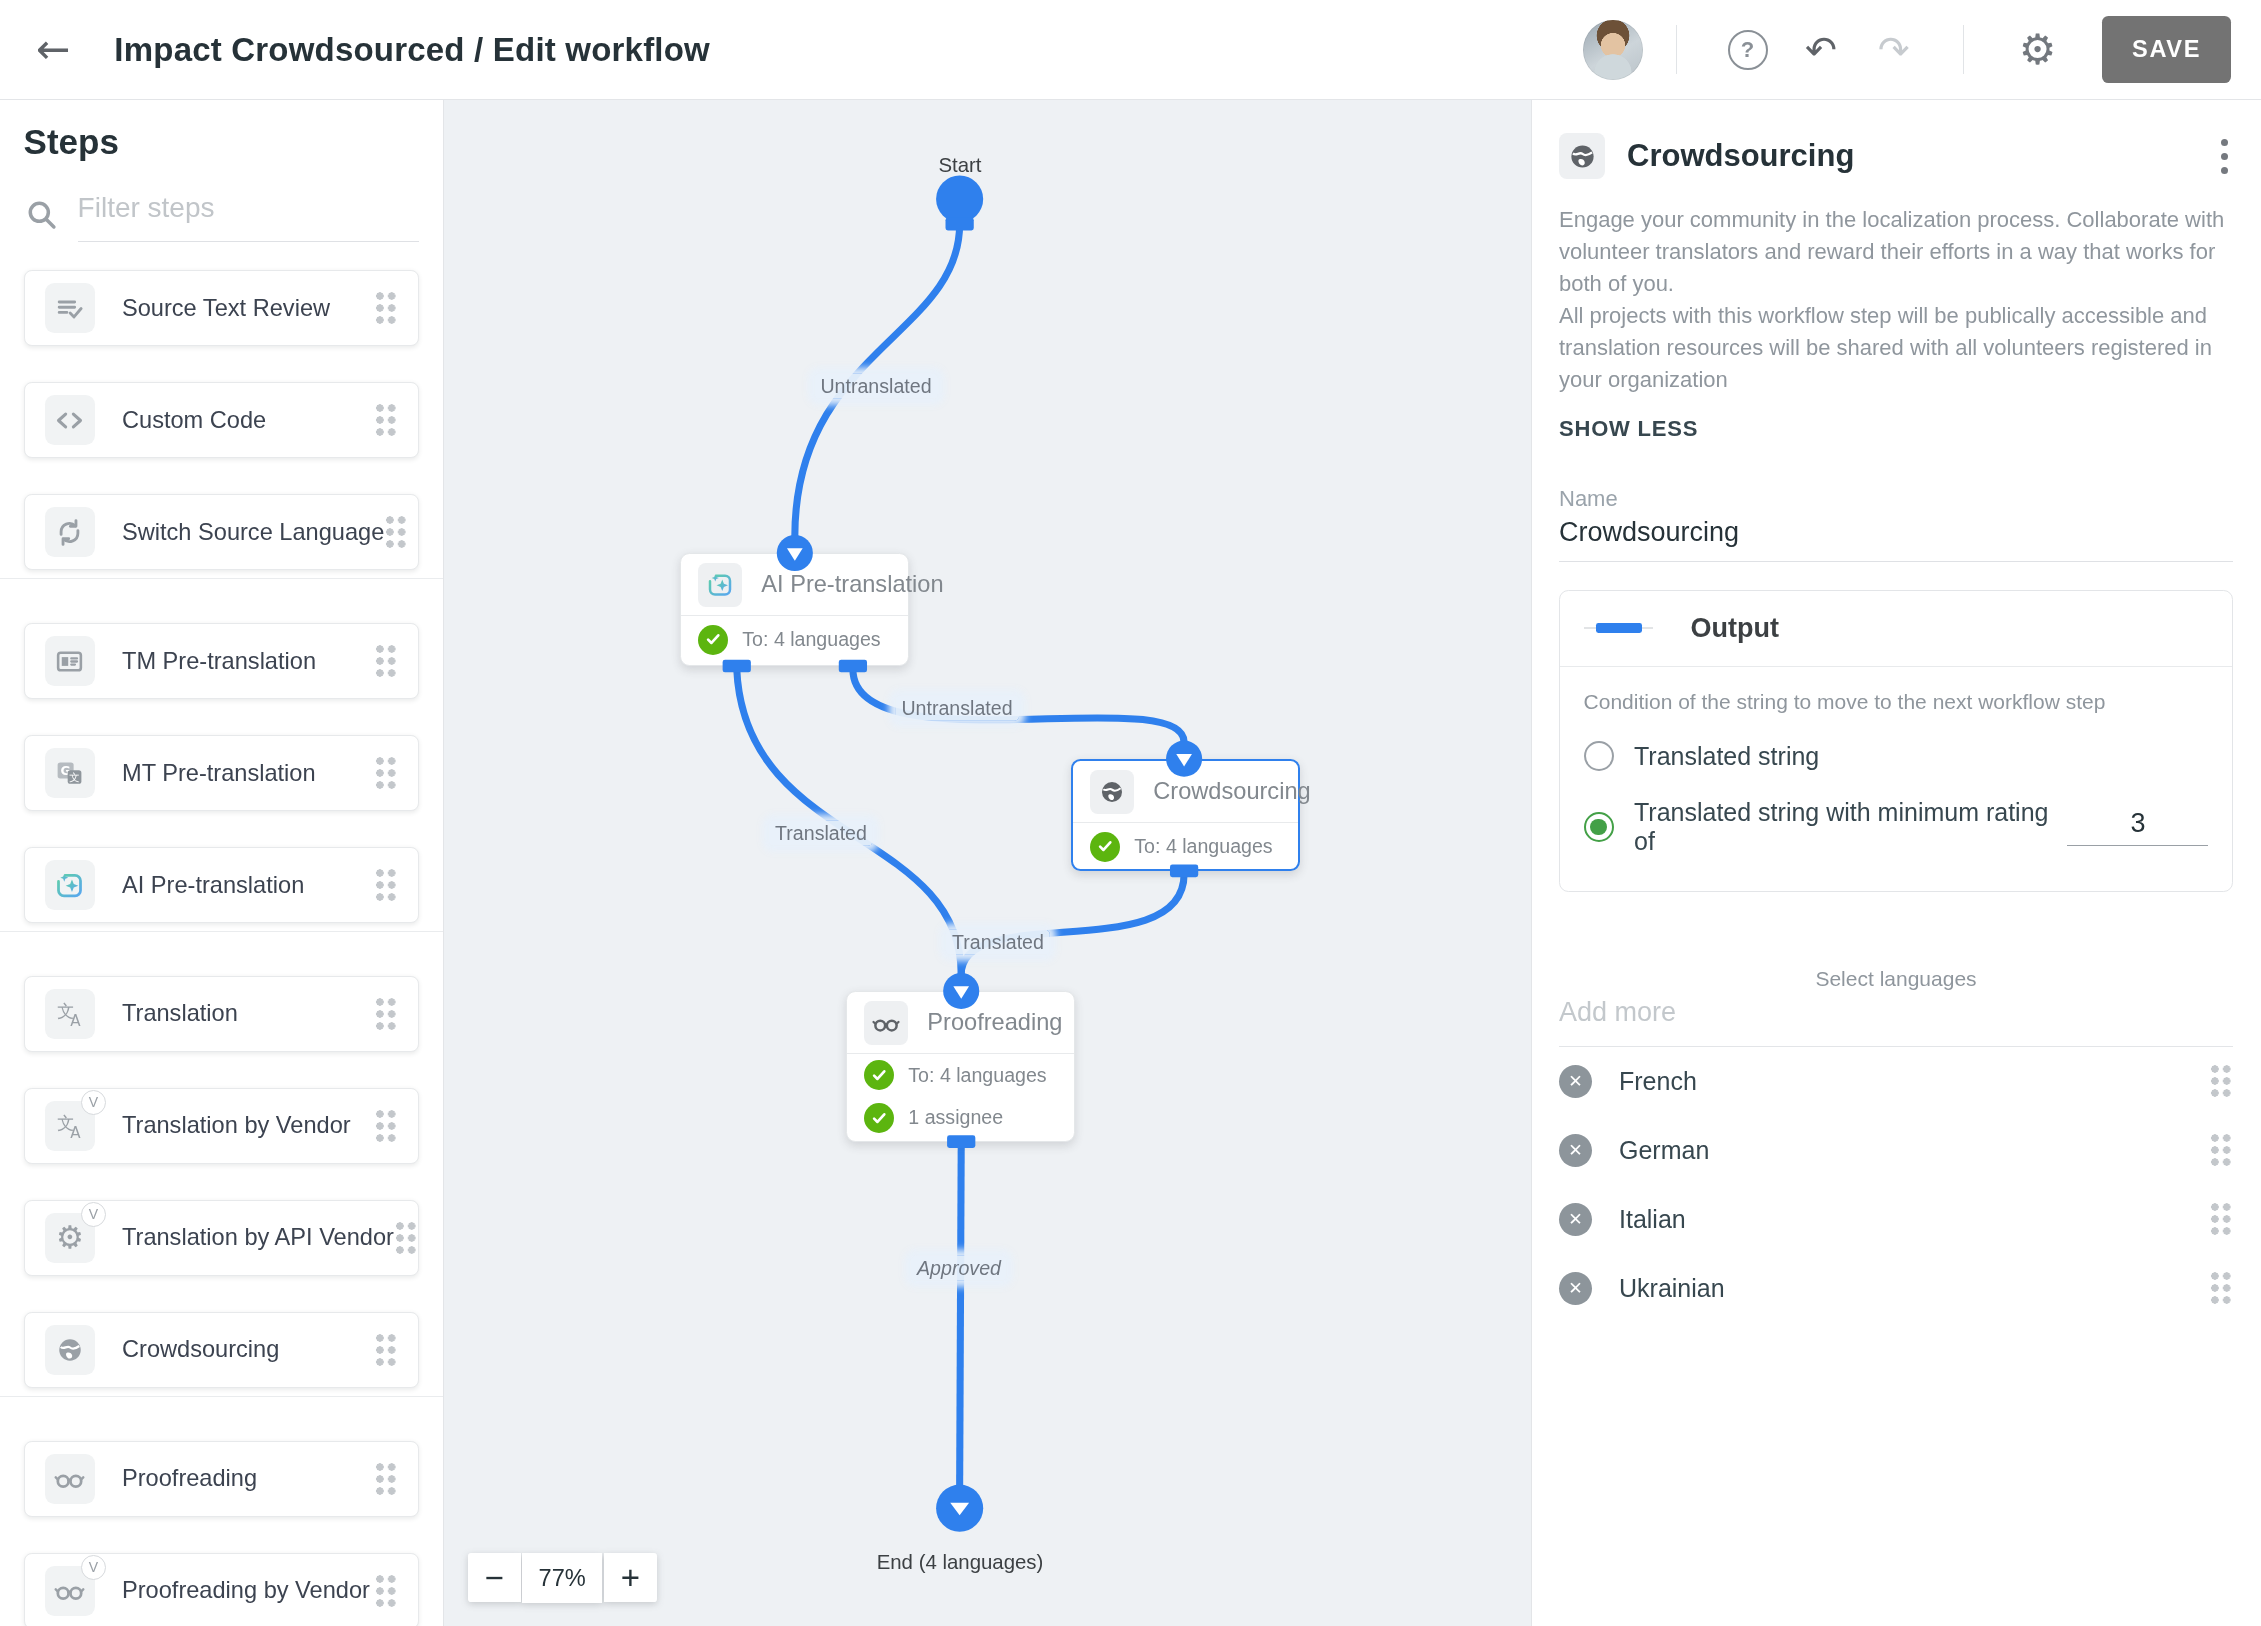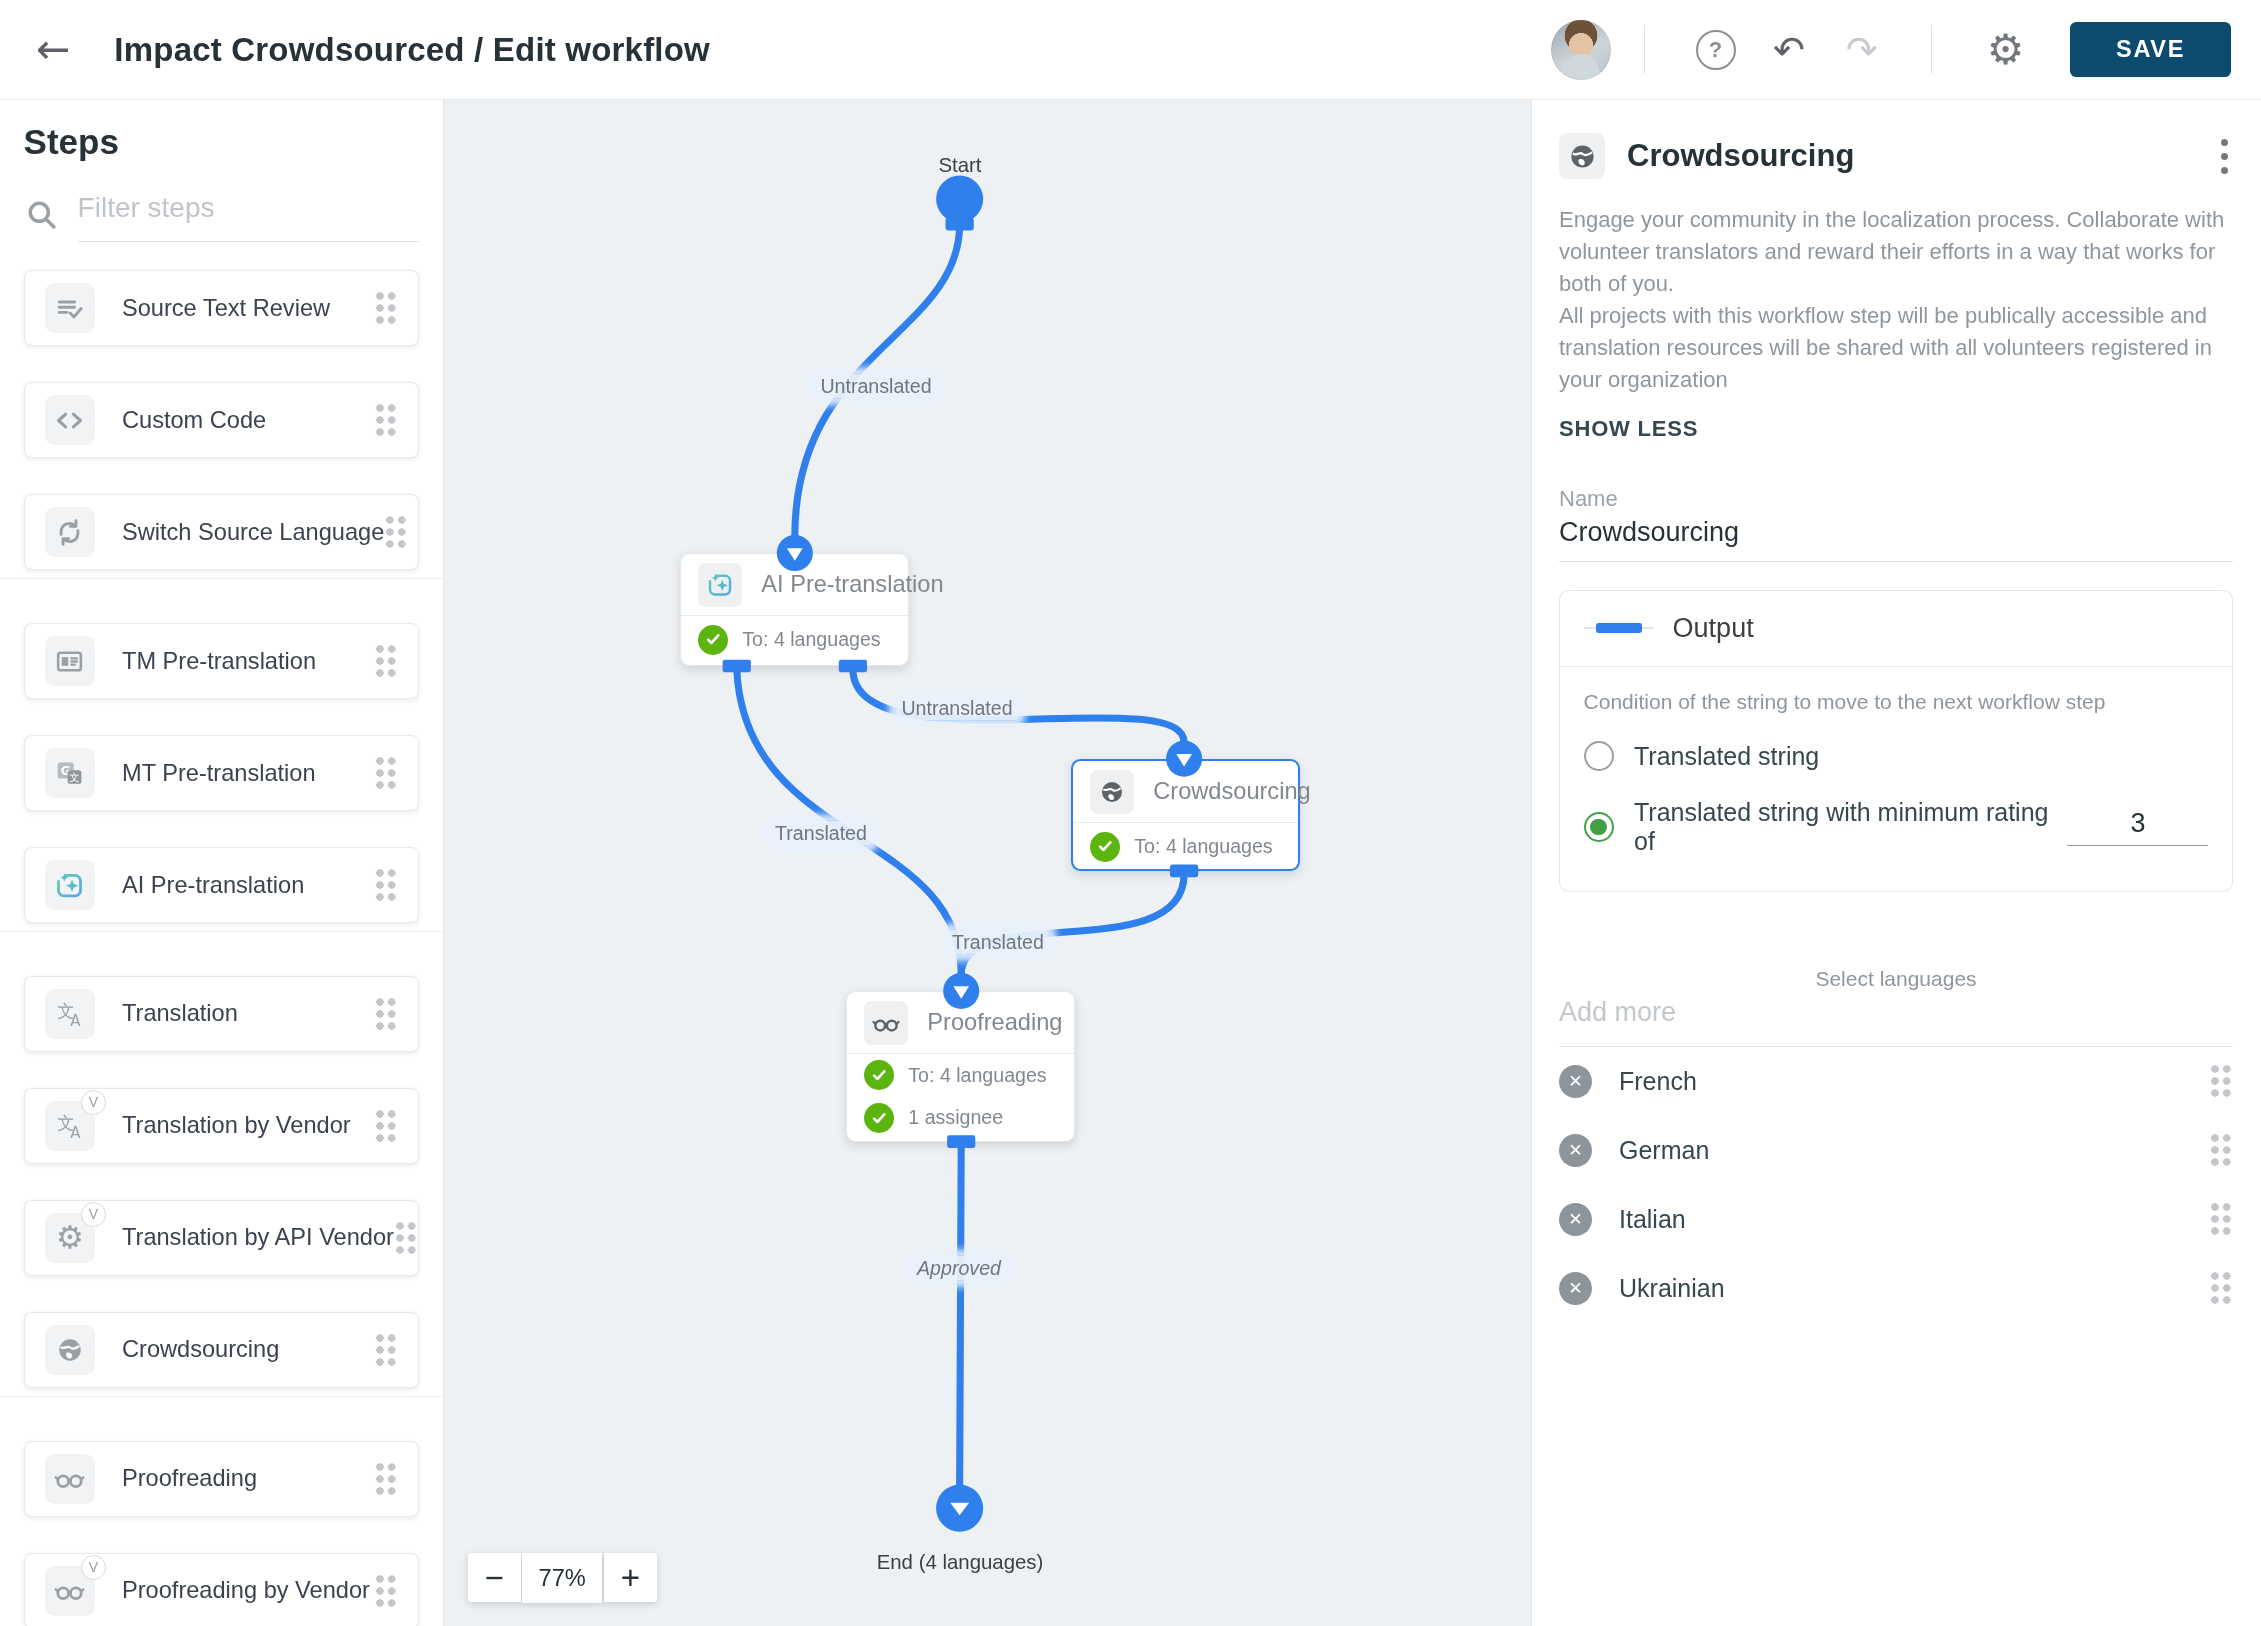--- a/index.html
+++ b/index.html
@@ -20,22 +20,22 @@
       radial-gradient(circle at 50% 26%, #6d5138 0 30%, transparent 31%),
       linear-gradient(150deg,#9aa6b0,#cdd5da 55%,#b9c2c8);
     box-shadow:inset 0 0 0 0.8px rgba(0,0,0,.08);}
   .hdiv{width:0.8px;height:49px;background:#e1e4e7;margin:0 33px;}
   .hicon{font-family:"DejaVu Sans","Liberation Sans",sans-serif;line-height:1;text-align:center;cursor:pointer;}
   .undo{font-size:38px;color:#5f6368;margin:0 20.4px;}
   .redo{font-size:38px;color:#c7cbcf;margin:0 20.4px;}
   .help{width:36px;height:36px;border:2.4px solid #8a9096;border-radius:50%;color:#8a9096;
     font-size:22px;font-weight:bold;display:flex;align-items:center;justify-content:center;margin:0 17.3px;}
   .gear{font-size:42px;color:#73787e;margin:0 22px;}
-  .savebtn{background:#0c4a6e;color:#fff;font-family:inherit;font-size:23.6px;font-weight:bold;letter-spacing:1.6px;
-    height:55px;padding:0 46px;border:none;border-radius:6.3px;margin-left:23.6px;cursor:pointer;}
+  .savebtn{background:#737373;color:#fff;font-family:inherit;font-size:23.6px;font-weight:bold;letter-spacing:1.6px;
+    height:67px;padding:0 30px;border:none;border-radius:6.3px;margin-left:23.6px;cursor:pointer;}
   
   .sidebar{position:absolute;left:0;top:100px;width:444px;height:1526px;background:#fff;
     border-right:0.8px solid #e3e5e8;box-sizing:border-box;padding:22px 23.6px 0 23.6px;overflow:hidden;z-index:5;}
   .steps-h{font-size:35px;font-weight:bold;color:#263238;}
   .filter{display:flex;align-items:flex-start;margin-top:30px;gap:19px;}
   .search-ic{color:#9aa0a6;flex:none;margin-top:4.7px;}
   .filter input{flex:1;border:none;outline:none;border-bottom:1.6px solid #dfe1e5;background:transparent;
     font-family:inherit;font-size:28px;color:#3c4043;padding:0 0 17.3px 0;min-width:0;}
   .filter input::placeholder{color:#c1c5c9;}
   .slist{margin-top:28px;}
@@ -91,21 +91,21 @@
   .pdesc{margin-top:25px;font-size:22px;line-height:32px;color:#8f969d;}
   .showless{margin-top:20.4px;font-size:22px;font-weight:bold;color:#37474f;letter-spacing:0.8px;cursor:pointer;width:max-content;}
   .flabel{margin-top:44px;font-size:22px;color:#9aa3ab;}
   .fvalue{margin-top:4.7px;}
   .fvalue input{width:100%;border:none;outline:none;border-bottom:1.6px solid #dfe1e5;background:transparent;
     font-family:inherit;font-size:27px;color:#263238;padding:0 0 12.6px 0;}
   .ocard{margin-top:28px;border:1.6px solid #e3e5e8;border-radius:9.4px;}
   .ohead{display:flex;align-items:center;padding:22px 23.6px;}
   .oline{width:69px;height:2.4px;background:#e2e4e6;position:relative;flex:none;}
   .obar{position:absolute;left:12.6px;top:-3.9px;width:46px;height:10.2px;background:#2f80ed;border-radius:2.4px;}
-  .olabel{margin-left:20px;font-size:27px;color:#3c4043;}
+  .olabel{margin-left:38px;font-size:27px;color:#3c4043;font-weight:bold;}
   .obody{padding:23.6px 23.6px 35px 23.6px;}
   .ocond{font-size:21px;color:#8f969d;}
   .orow{display:flex;align-items:center;margin-top:27px;cursor:pointer;}
   .radio{width:30px;height:30px;border:2.4px solid #9aa0a6;border-radius:50%;box-sizing:border-box;flex:none;}
   .radio.checked{border-color:#43a047;position:relative;}
   .radio.checked::after{content:"";position:absolute;left:4.7px;top:4.7px;right:4.7px;bottom:4.7px;background:#43a047;border-radius:50%;}
   .rlabel{margin-left:20.4px;font-size:25px;color:#37474f;}
   .rating{margin-left:auto;}
   .rating input{width:141px;border:none;outline:none;border-bottom:1.6px solid #9aa0a6;background:transparent;
     font-family:inherit;font-size:27px;color:#263238;text-align:center;padding:0 0 6.3px 0;}

